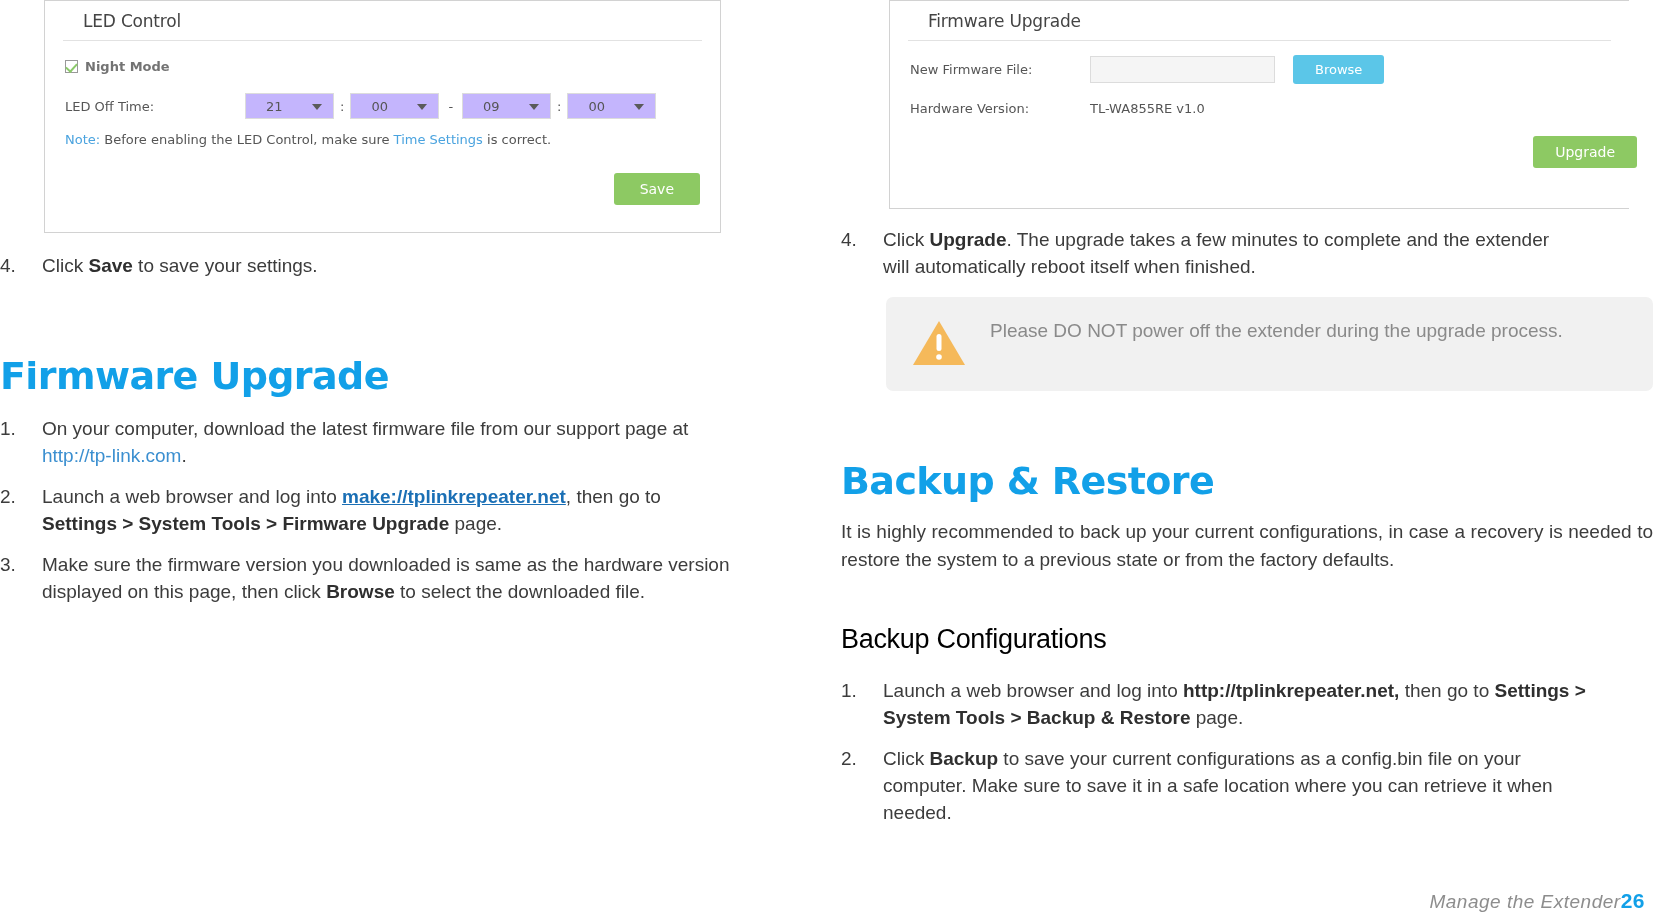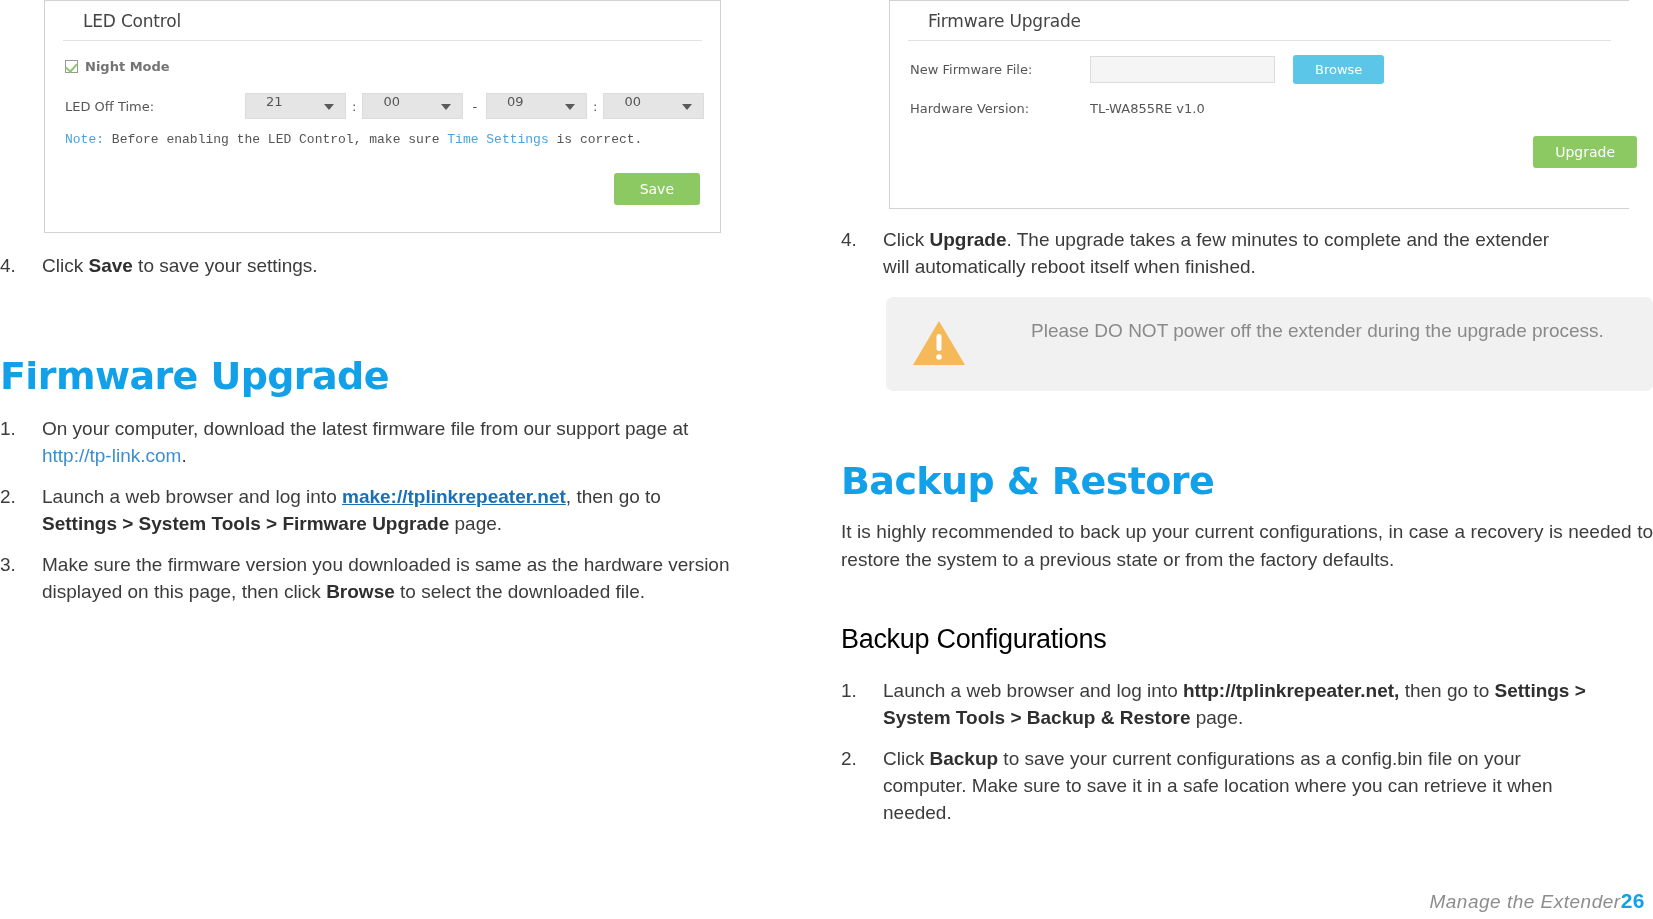--- a/index.html
+++ b/index.html
@@ -83,24 +83,25 @@
   }
   .chk-label {
     font-size: 13px;
     color: #737373;
     font-weight: bold;
   }
 
   
   .sel {
     position: relative;
-    width: 101px; height: 26px;
-    background: #e5e5e5;
+    width: 89px; height: 26px;
+    background: #c4b5fd;
     border: 1px solid #dcdcdc;
     display: flex;
+    align-items: center;
     flex: none;
   }
   .sel .sel-val {
     font-size: 13px;
     color: #555;
     padding-left: 20px;
   }
   .sel .caret {
     position: absolute;
     right: 11px; top: 50%;
@@ -122,21 +123,20 @@
     padding: 0 9px;
     flex: none;
   }
 
   
   .ui-note {
     font-size: 13px;
     color: #555;
     margin-top: 4px;
     margin-bottom: 4px;
-    font-family: Liberation Mono, monospace;
   }
   .ui-note .note-key { color: #4aa3df; }
   .ui-note .note-link { color: #4aa3df; }
 
   
   .btn-green {
     display: inline-block;
     background: #8dc963;
     color: #ffffff;
     font-size: 14px;
@@ -226,21 +226,20 @@
     text-align: justify;
   }
 
   
   .warn {
     background: #f1f1f1;
     border-radius: 7px;
     display: flex;
     align-items: flex-start;
     padding: 20px 22px 20px 26px;
-    gap: 41px;
   }
   .warn-icon { flex: none; margin-right: 24px; margin-top: 2px; }
   .warn-text {
     font-size: 19px;
     line-height: 28px;
     color: #8a8a8a;
   }
 
   
   .footer {

